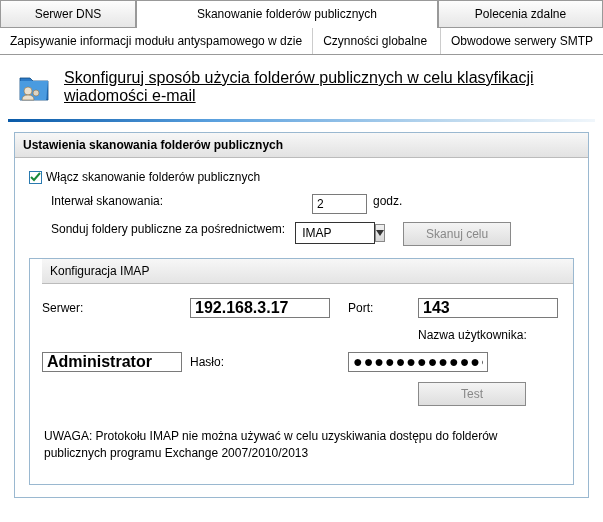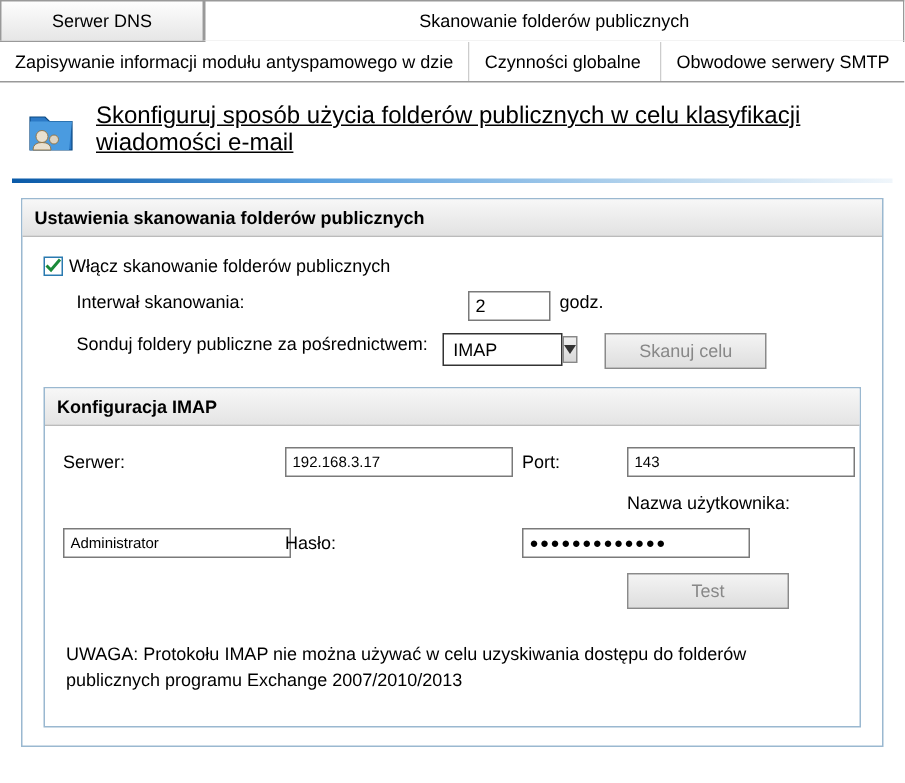--- a/index.html
+++ b/index.html
@@ -25,35 +25,36 @@
 .checkbox-wrap { display: flex; align-items: center; gap: 4px; margin-bottom: 10px; }
 .checkbox { width: 13px; height: 13px; border: 1px solid #2a7ab0; background: #fff; display: inline-flex; align-items: center; justify-content: center; cursor: pointer; }
 .checkbox svg { width: 11px; height: 11px; }
 .label-interval { margin-left: 22px; width: 255px; }
 .input-small { width: 55px; height: 20px; border: 1px solid #7a7a7a; padding: 0 4px; font-size: 12px; }
 .label-poll { margin-left: 22px; }
 .select { width: 80px; height: 22px; border: 1px solid #333; display: inline-flex; align-items: center; justify-content: space-between; padding: 0 2px 0 6px; background: #fff; cursor: pointer; margin-left: 4px; gap: 44px; }
 .select-arrow { width: 16px; height: 18px; border: 1px solid #888; background: linear-gradient(#f0f0f0,#d8d8d8); display: flex; align-items: center; justify-content: center; }
 .btn { width: 108px; height: 24px; border: 1px solid #8a8a8a; background: linear-gradient(#f4f4f4,#dedede); color: #888; display: inline-flex; align-items: center; justify-content: center; cursor: pointer; }
 .sub-section { border: 1px solid #9ab8d0; margin: 12px 0 0 0; }
-.sub-header { background: linear-gradient(#f7f7f7,#e4e4e4); border-bottom: 1px solid #bbb; padding: 5px 8px; font-weight: bold; }
+.sub-header { background: linear-gradient(#f7f7f7,#e4e4e4); border-bottom: 1px solid #bbb; padding: 5px 8px; font-weight: normal; margin-left: 12px; }
 .sub-body { padding: 14px 12px 10px 12px; }
 .grid { display: grid; grid-template-columns: 140px 150px 62px 150px; column-gap: 8px; row-gap: 10px; align-items: center; }
-.input-text { width: 152px; height: 20px; border: 1px solid #7a7a7a; padding: 0 4px; font-size: 10px; font-family: inherit; }
+.input-text { width: 140px; height: 20px; border: 1px solid #7a7a7a; padding: 0 4px; font-size: 16px; font-family: inherit; font-weight: bold; }
 .ssl-row { grid-column: 4; display: flex; align-items: center; gap: 4px; }
 .checkbox-empty { width: 13px; height: 13px; border: 1px solid #888; background: linear-gradient(#fafafa,#e8e8e8); cursor: pointer; }
 .btn-test-row { grid-column: 4; }
 .note { margin: 22px 2px 12px 2px; line-height: 1.4; }
 </style>
 </head>
 <body>
 
 <div class="tabs-row">
   <div class="tab tab1"><span>Serwer DNS</span></div>
   <div class="tab tab2 active"><span>Skanowanie folderów publicznych</span></div>
+  <div class="tab tab3"><span>Polecenia zdalne</span></div>
 </div>
 
 <div class="subtab-row">
   <div class="subtab" style="flex:1.7"><span>Zapisywanie informacji modułu antyspamowego w dzie</span></div>
   <div class="subtab" style="flex:0.75"><span>Czynności globalne</span></div>
   <div class="subtab" style="flex:0.95"><span>Obwodowe serwery SMTP</span></div>
 </div>
 
 <div class="header-section">
   <svg class="header-icon" viewBox="0 0 34 34">

